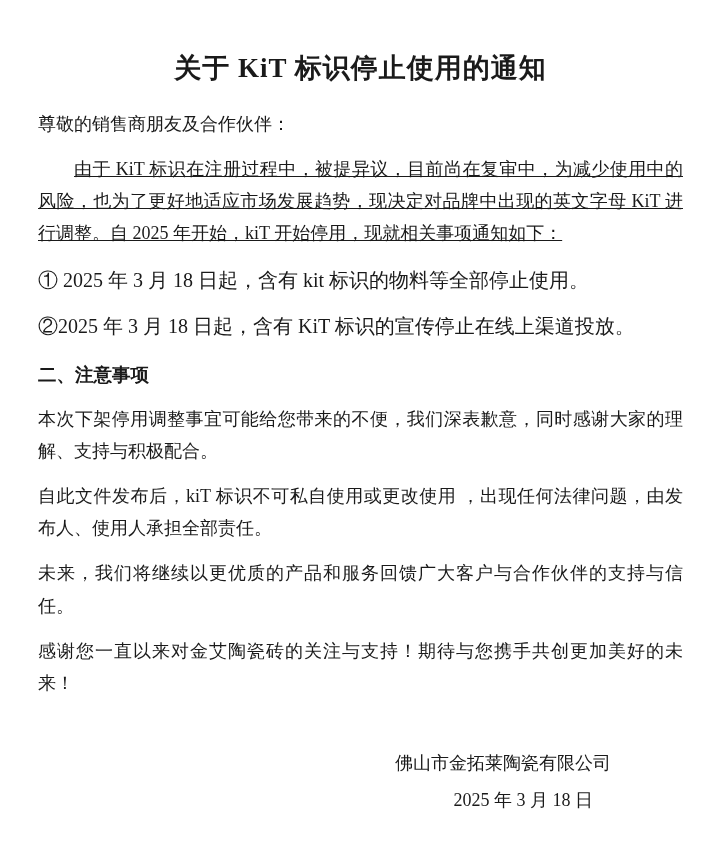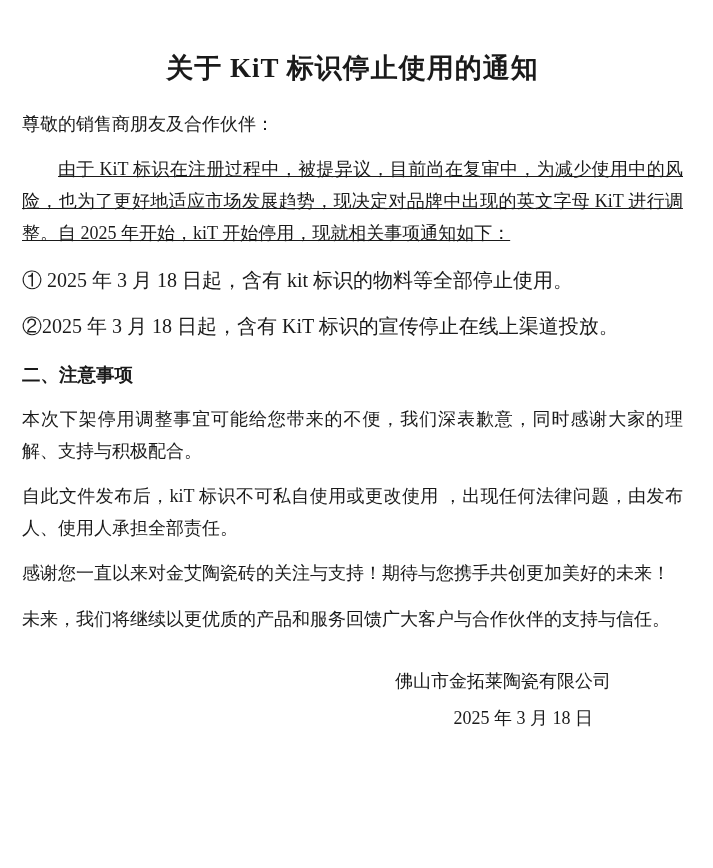--- a/index.html
+++ b/index.html
@@ -11,21 +11,21 @@
     height: 868px;
     background: #ffffff;
     font-family: "Liberation Serif", "DejaVu Serif", serif;
     color: #1a1a1a;
     overflow: hidden;
   }
   .page {
     width: 713px;
     height: 868px;
     box-sizing: border-box;
-    padding: 36px 30px 0 22px;
+    padding: 36px 30px 0 38px;
     position: relative;
   }
   .doc-title {
     text-align: center;
     font-size: 27px;
     font-weight: bold;
     letter-spacing: 1px;
     margin: 14px 0 0 0;
     line-height: 1.4;
     font-family: "Liberation Serif", "DejaVu Serif", serif;
@@ -49,21 +49,21 @@
     font-weight: bold;
     margin: 16px 0 12px 0;
     line-height: 1.7;
   }
   .list-item {
     font-size: 20px;
     line-height: 1.8;
     margin: 0 0 10px 0;
   }
   .signature {
-    margin-top: 28px;
+    margin-top: 46px;
     text-align: right;
     padding-right: 72px;
   }
   .signature .line {
     font-size: 18px;
     line-height: 2.1;
   }
   .sig-date {
     padding-right: 18px;
   }
@@ -82,22 +82,22 @@
     <p class="indent">由于 KiT 标识在注册过程中，被提异议，目前尚在复审中，为减少使用中的风险，也为了更好地适应市场发展趋势，现决定对品牌中出现的英文字母 KiT 进行调整。自 2025 年开始，kiT 开始停用，现就相关事项通知如下：</p>
 
 
     <p class="list-item">① 2025 年 3 月 18 日起，含有 kit 标识的物料等全部停止使用。</p>
     <p class="list-item">②2025 年 3 月 18 日起，含有 KiT 标识的宣传停止在线上渠道投放。</p>
 
     <div class="section-head">二、注意事项</div>
 
     <p>本次下架停用调整事宜可能给您带来的不便，我们深表歉意，同时感谢大家的理解、支持与积极配合。</p>
     <p>自此文件发布后，kiT 标识不可私自使用或更改使用 ，出现任何法律问题，由发布人、使用人承担全部责任。</p>
+    <p>未来，我们将继续以更优质的产品和服务回馈广大客户与合作伙伴的支持与信任。</p>
     <p>感谢您一直以来对金艾陶瓷砖的关注与支持！期待与您携手共创更加美好的未来！</p>
-    <p>未来，我们将继续以更优质的产品和服务回馈广大客户与合作伙伴的支持与信任。</p>
 
   </div>
 
   <div class="signature">
     <div class="line">佛山市金拓莱陶瓷有限公司</div>
     <div class="line sig-date">2025 年 3 月 18 日</div>
   </div>
 
 </div>
 

